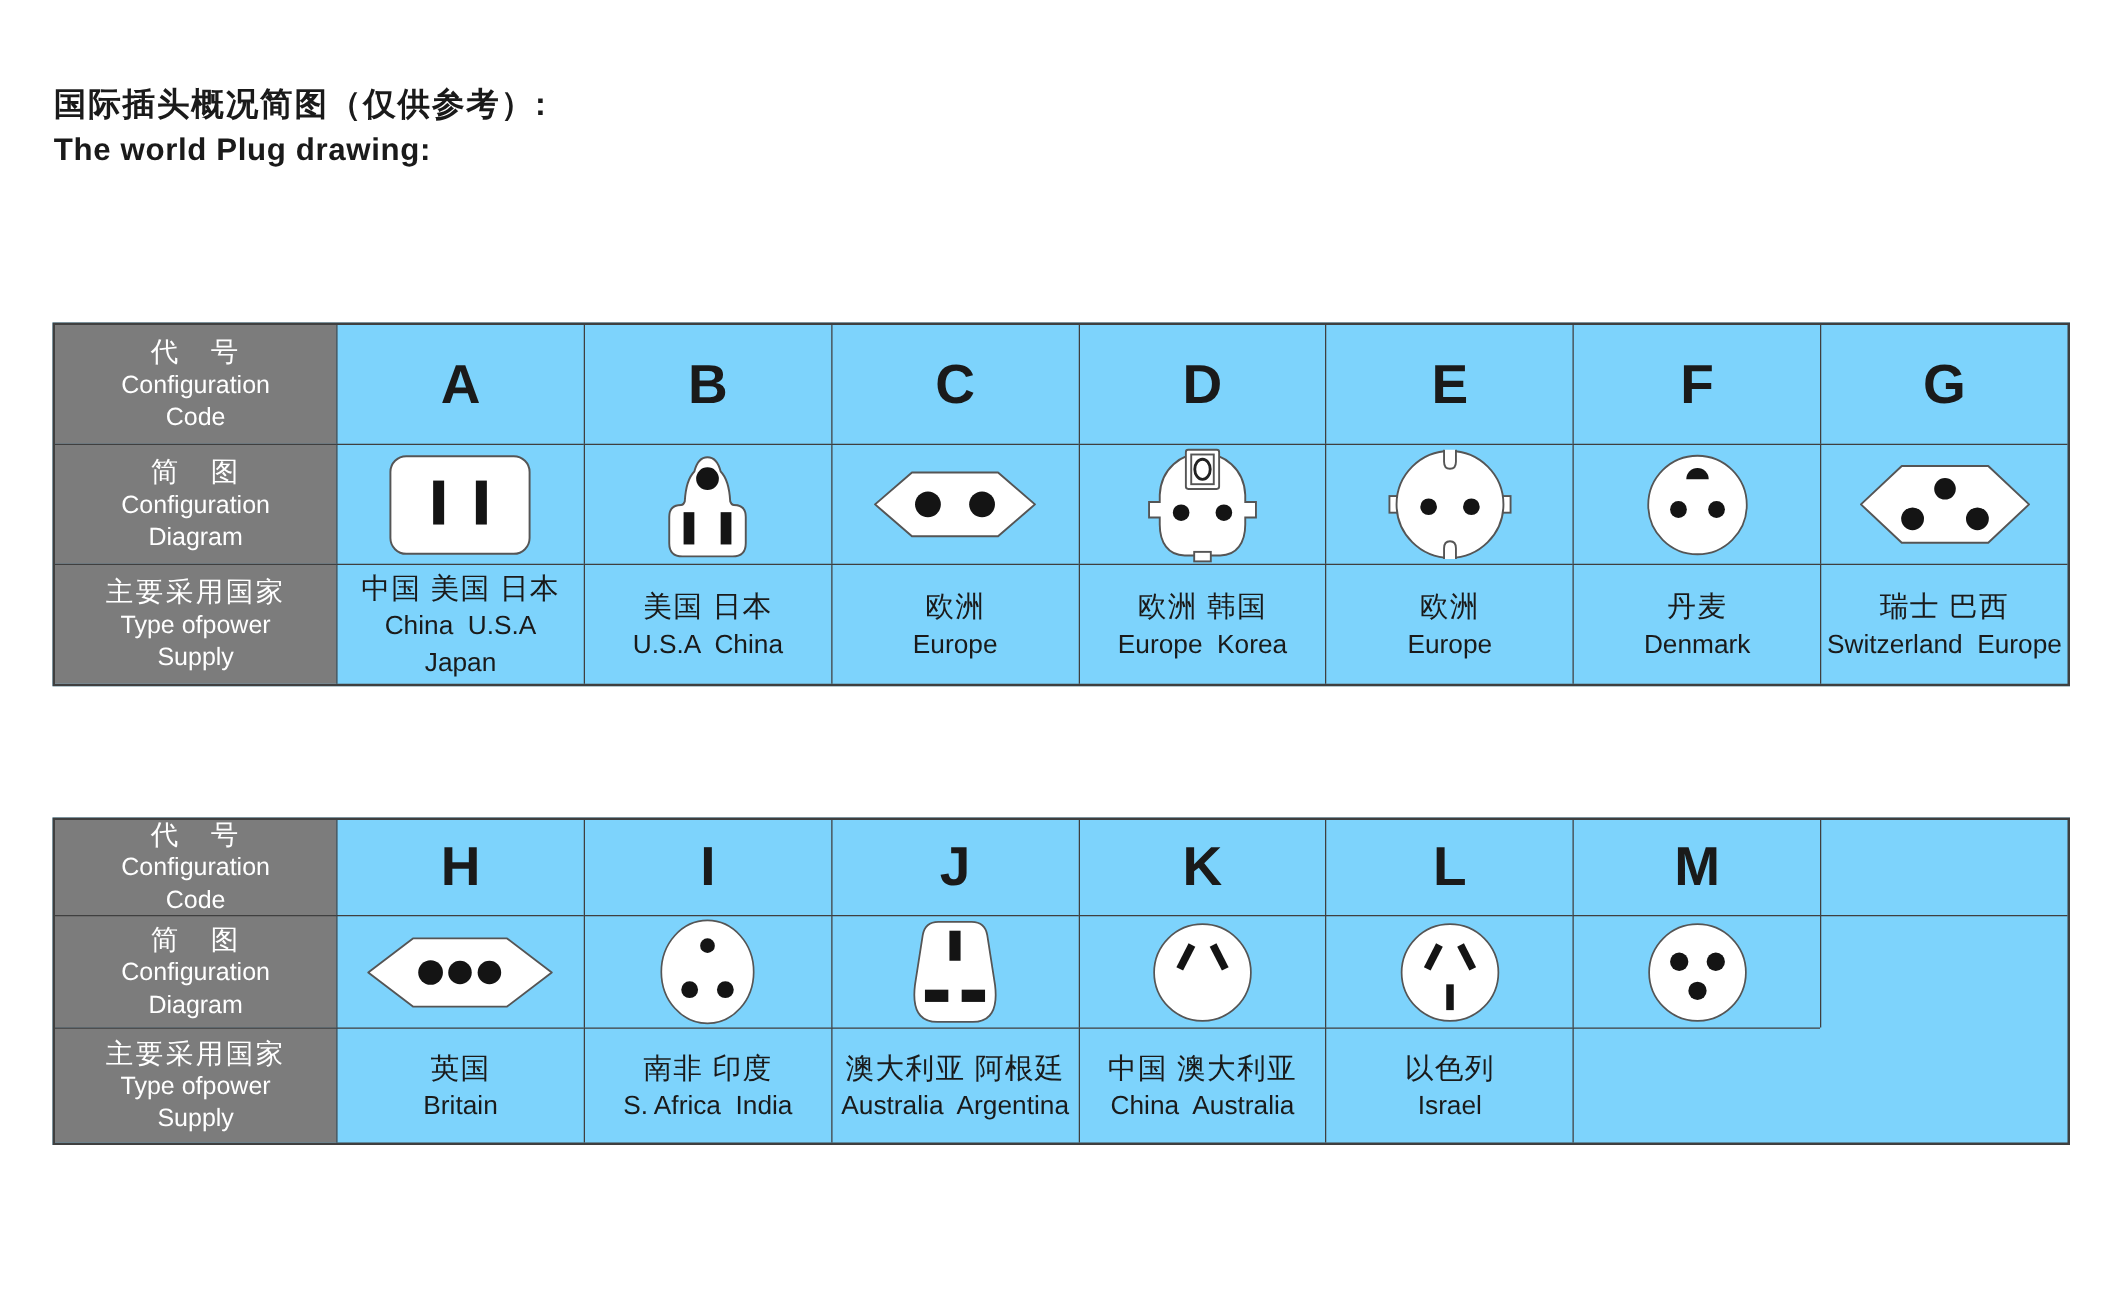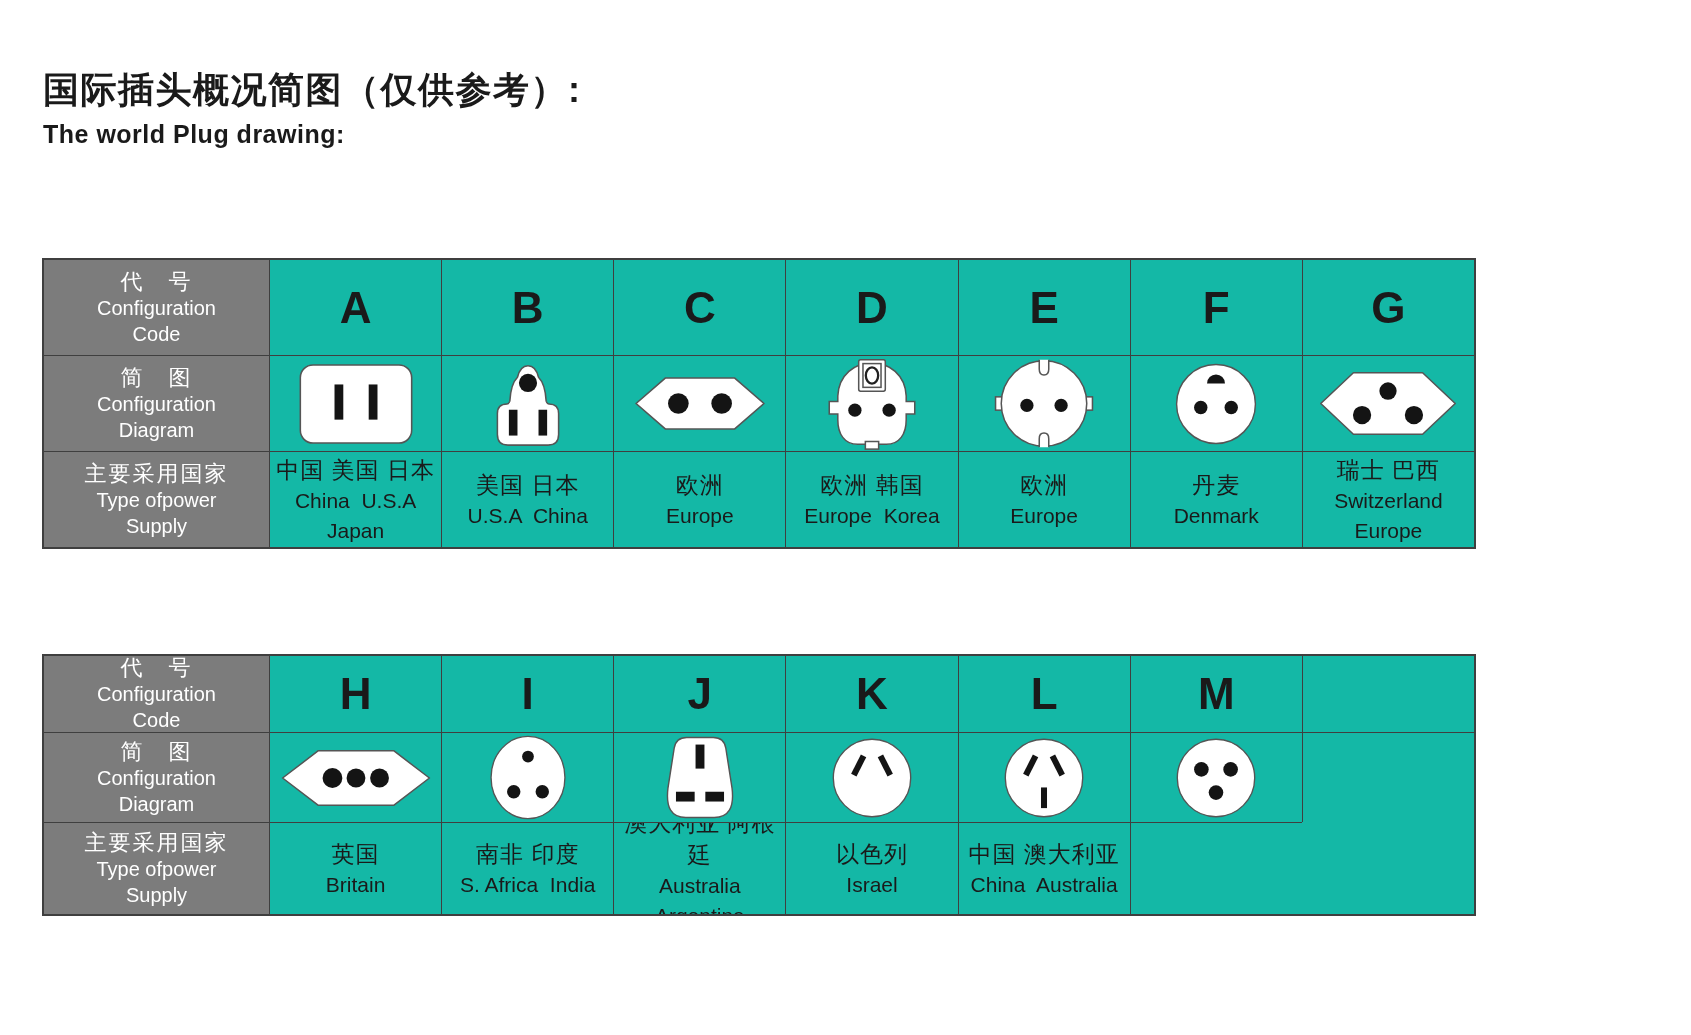--- a/index.html
+++ b/index.html
@@ -2,28 +2,28 @@
 <html style="--header-bg: #7c7c7c; --header-text: #ffffff; --grid-line: #3f3f3f; --text: #1a1a1a; --plug-outline: #555555; --pin-fill: #141414;"><head>
 <meta charset="utf-8">
 <style>
   html,body{margin:0;padding:0;}
   body{
     width:1691px;height:1035px;position:relative;background:#ffffff;
     font-family:"Liberation Sans","DejaVu Sans",sans-serif;
     color:var(--text,#1a1a1a);overflow:hidden;
   }
   .title{position:absolute;left:43px;top:66px;}
-  .title-zh{font-size:36px;font-weight:bold;letter-spacing:1.5px;}
+  .title-zh{font-size:26px;font-weight:bold;letter-spacing:1.5px;}
   .title-en{font-size:25px;font-weight:bold;margin-top:5px;letter-spacing:.5px;}
 
   .tbl{
-    position:absolute;left:42px;width:1434px;display:grid;
+    position:absolute;left:42px;width:1614px;display:grid;
     grid-template-columns:225px repeat(7,1fr);
     border:2px solid var(--grid-line,#3f3f3f);
-    box-sizing:border-box;background:#14b8a6;
+    box-sizing:border-box;background:#7dd3fc;
   }
   #t1{top:258px;grid-template-rows:95px 96px 96px;}
   #t2{top:654px;grid-template-rows:76px 90px 92px;}
 
   .cell{
     border-left:1px solid var(--grid-line,#3f3f3f);
     border-top:1px solid var(--grid-line,#3f3f3f);
     display:flex;align-items:center;justify-content:center;flex-direction:column;
     overflow:hidden;
   }
@@ -283,24 +283,24 @@
   </div>
   <div class="cell country">
     <div class="czh">南非 印度</div>
     <div class="cen">S. Africa  India</div>
   </div>
   <div class="cell country">
     <div class="czh">澳大利亚 阿根廷</div>
     <div class="cen">Australia  Argentina</div>
   </div>
   <div class="cell country">
+    <div class="czh">中国 澳大利亚</div>
+    <div class="cen">China  Australia</div>
+  </div>
+  <div class="cell country">
     <div class="czh">以色列</div>
     <div class="cen">Israel</div>
   </div>
   <div class="cell country">
-    <div class="czh">中国 澳大利亚</div>
-    <div class="cen">China  Australia</div>
-  </div>
-  <div class="cell country">
     <div class="czh"></div>
     <div class="cen"></div>
   </div>
 </div>
 
 </body></html>

